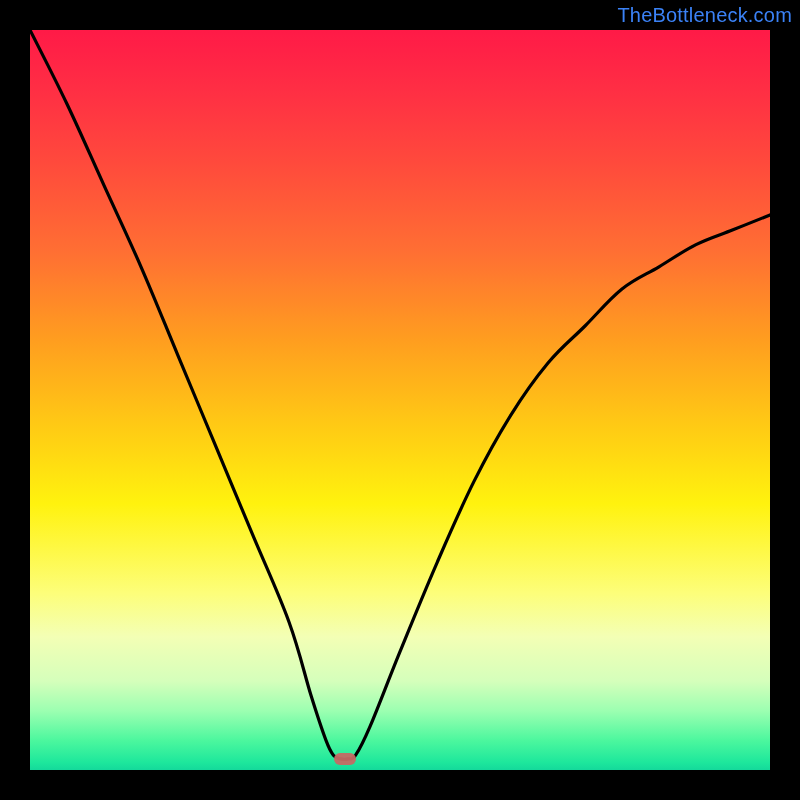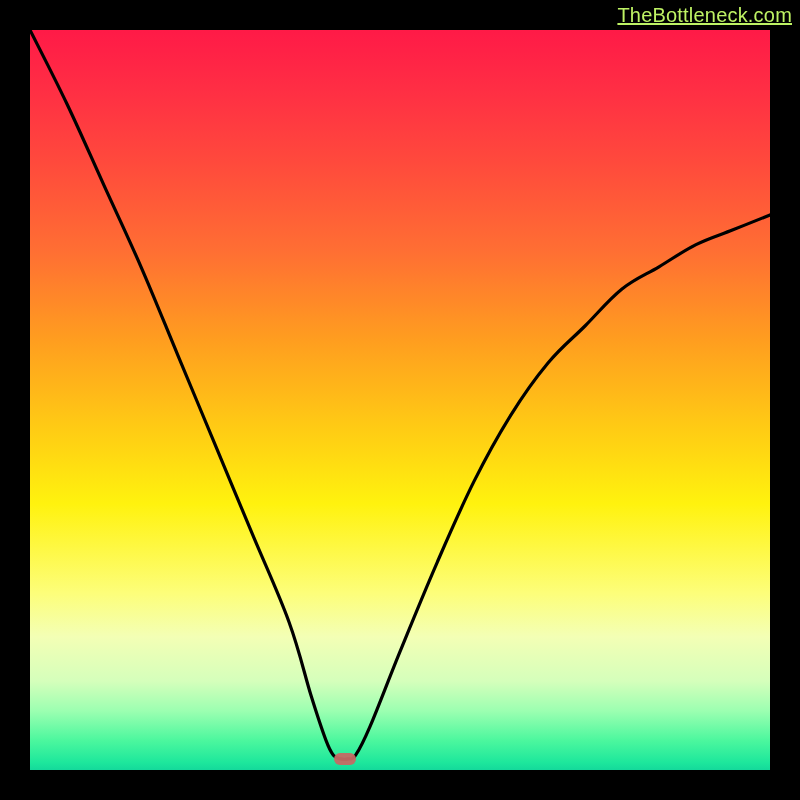--- a/index.html
+++ b/index.html
@@ -55,26 +55,25 @@
     height: 12px;
     background: #c56a64;
     border-radius: 6px;
     transform: translate(-50%, -50%);
     opacity: 0.95;
   }
   .watermark {
     position: absolute;
     top: 4px;
     right: 8px;
-    color: #bef264;
+    color: #3b82f6;
     font-size: 20px;
     font-weight: 500;
     letter-spacing: 0.2px;
     user-select: none;
-    text-decoration: underline;
   }
 </style>
 </head>
 <body>
 
 <div class="frame">
   <div class="watermark">TheBottleneck.com</div>
   <div class="plot">
     <svg class="curve" viewBox="0 0 740 740" preserveAspectRatio="none">
       <path id="curve-path" fill="none" stroke="#000" stroke-width="3.2" stroke-linejoin="round" stroke-linecap="round" d="M 0.00 0.00 C 6.66 13.32, 23.68 46.03, 37.00 74.00 C 50.32 101.97, 60.68 126.10, 74.00 155.40 C 87.32 184.70, 97.68 206.16, 111.00 236.80 C 124.32 267.44, 134.68 293.63, 148.00 325.60 C 161.32 357.57, 171.68 382.43, 185.00 414.40 C 198.32 446.37, 208.68 471.23, 222.00 503.20 C 235.32 535.17, 248.34 562.70, 259.00 592.00 C 269.66 621.30, 274.54 644.69, 281.20 666.00 C 287.86 687.31, 292.00 699.74, 296.00 710.40 C 300.00 721.06, 300.74 721.87, 303.40 725.20 C 306.06 728.53, 308.14 728.23, 310.80 728.90 C 313.46 729.57, 315.54 729.57, 318.20 728.90 C 320.86 728.23, 321.60 731.19, 325.60 725.20 C 329.60 719.21, 332.41 714.25, 340.40 695.60 C 348.39 676.95, 358.01 650.90, 370.00 621.60 C 381.99 592.30, 393.68 563.44, 407.00 532.80 C 420.32 502.16, 430.68 478.04, 444.00 451.40 C 457.32 424.76, 467.68 406.11, 481.00 384.80 C 494.32 363.49, 504.68 348.98, 518.00 333.00 C 531.32 317.02, 541.68 309.32, 555.00 296.00 C 568.32 282.68, 578.68 269.66, 592.00 259.00 C 605.32 248.34, 615.68 244.79, 629.00 236.80 C 642.32 228.81, 652.68 221.26, 666.00 214.60 C 679.32 207.94, 689.68 205.13, 703.00 199.80 C 716.32 194.47, 733.34 187.66, 740.00 185.00"></path>

